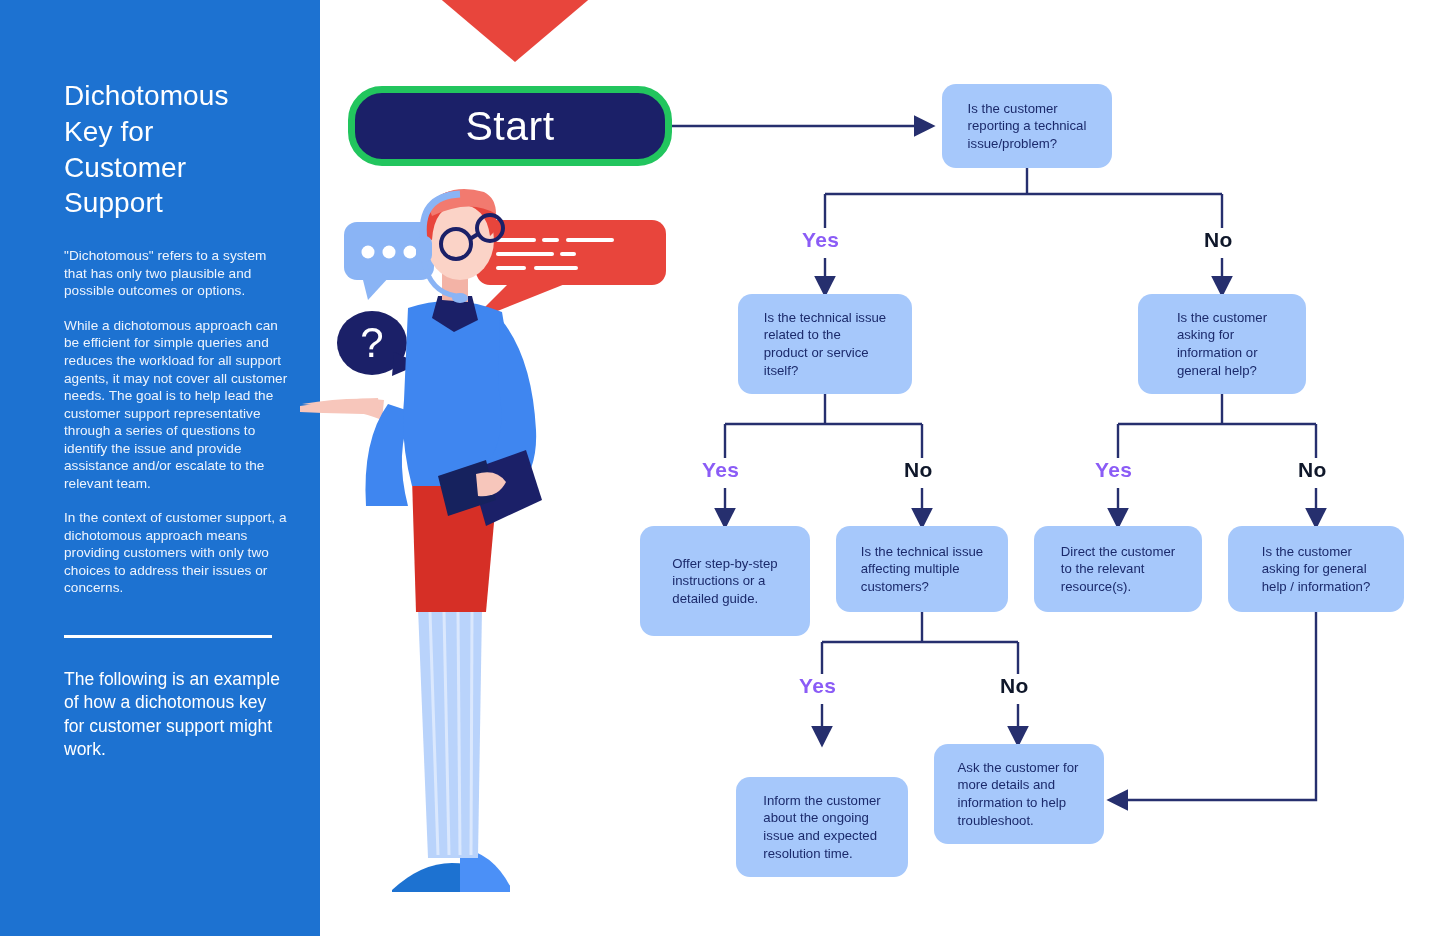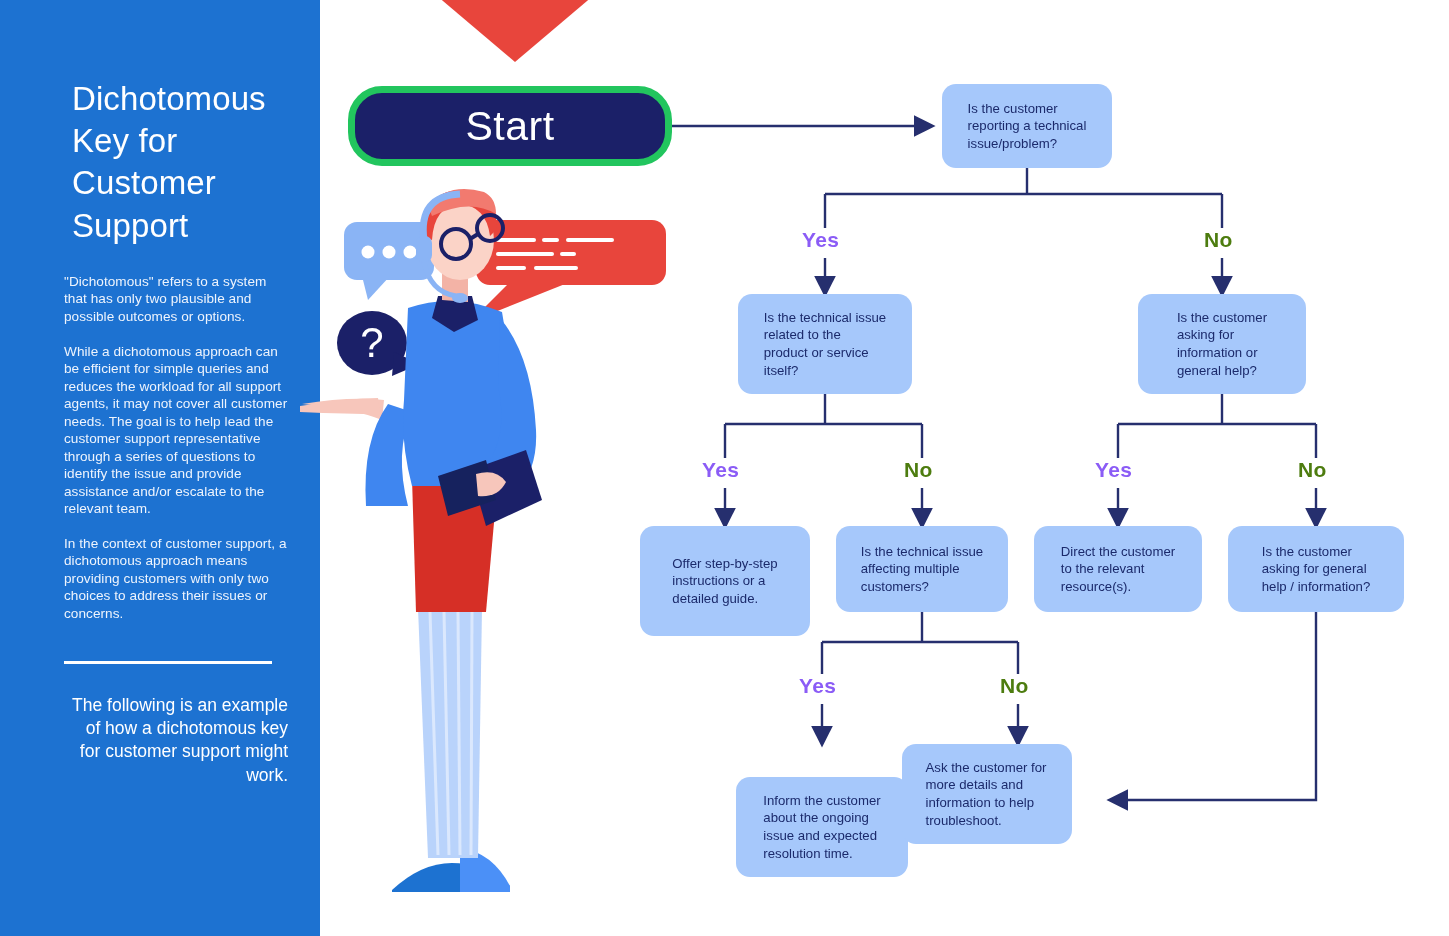--- a/index.html
+++ b/index.html
@@ -16,44 +16,43 @@
   .sidebar{
     position:absolute;left:0;top:0;
     width:320px;height:936px;
     background:#1d72d1;
   }
   .sidebar-inner{
     position:absolute;left:64px;top:78px;width:224px;
   }
   .side-title{
     color:#ffffff;
-    font-size:33px;
+    font-size:28px;
     line-height:1.28;
     font-weight:400;
     letter-spacing:0.1px;
-    margin:0 0 26px 8px;
+    margin:0 0 26px 0;
     white-space:pre-line;
   }
   .side-para{
     color:#eef4fd;
     font-size:13.6px;
     line-height:1.29;
     margin:0 0 17px 0;
     letter-spacing:0.05px;
   }
   .side-rule{
     width:208px;height:3px;background:#ffffff;
     margin:38px 0 30px 0;
   }
   .side-foot{
     color:#ffffff;
     font-size:17.5px;
     line-height:1.34;
     margin:0;
-    text-align:right;
   }
 
   
   .canvas{
     position:absolute;left:320px;top:0;
     width:1129px;height:936px;
     background:#ffffff;
   }
   svg.layer{position:absolute;left:0;top:0;overflow:visible;}
 
@@ -86,21 +85,21 @@
     letter-spacing:0.5px;
   }
 
   .branch-label{
     position:absolute;
     font-size:21px;
     font-weight:bold;
     letter-spacing:0.3px;
   }
   .lbl-yes{color:#8b5cf6;}
-  .lbl-no{color:#4d7c0f;}
+  .lbl-no{color:#0f172a;}
 </style>
 </head>
 <body>
 
 <div id="page">
 
   <div class="sidebar">
     <div class="sidebar-inner">
       <h1 class="side-title">Dichotomous
 Key for
@@ -282,21 +281,21 @@
 asking for general
 help / information?</span>
     </div>
 
     <div class="node" style="left:416px;top:744px;width:172px;height:100px;margin-top:33px;">
       <span>Inform the customer
 about the ongoing
 issue and expected
 resolution time.</span>
     </div>
-    <div class="node" style="left:582px;top:744px;width:170px;height:100px;padding-left:8px;">
+    <div class="node" style="left:614px;top:744px;width:170px;height:100px;padding-left:8px;">
       <span>Ask the customer for
 more details and
 information to help
 troubleshoot.</span>
     </div>
 
     <div class="branch-label lbl-yes" style="left:482px;top:228px;">Yes</div>
     <div class="branch-label lbl-no" style="left:884px;top:228px;">No</div>
 
     <div class="branch-label lbl-yes" style="left:382px;top:458px;">Yes</div>

